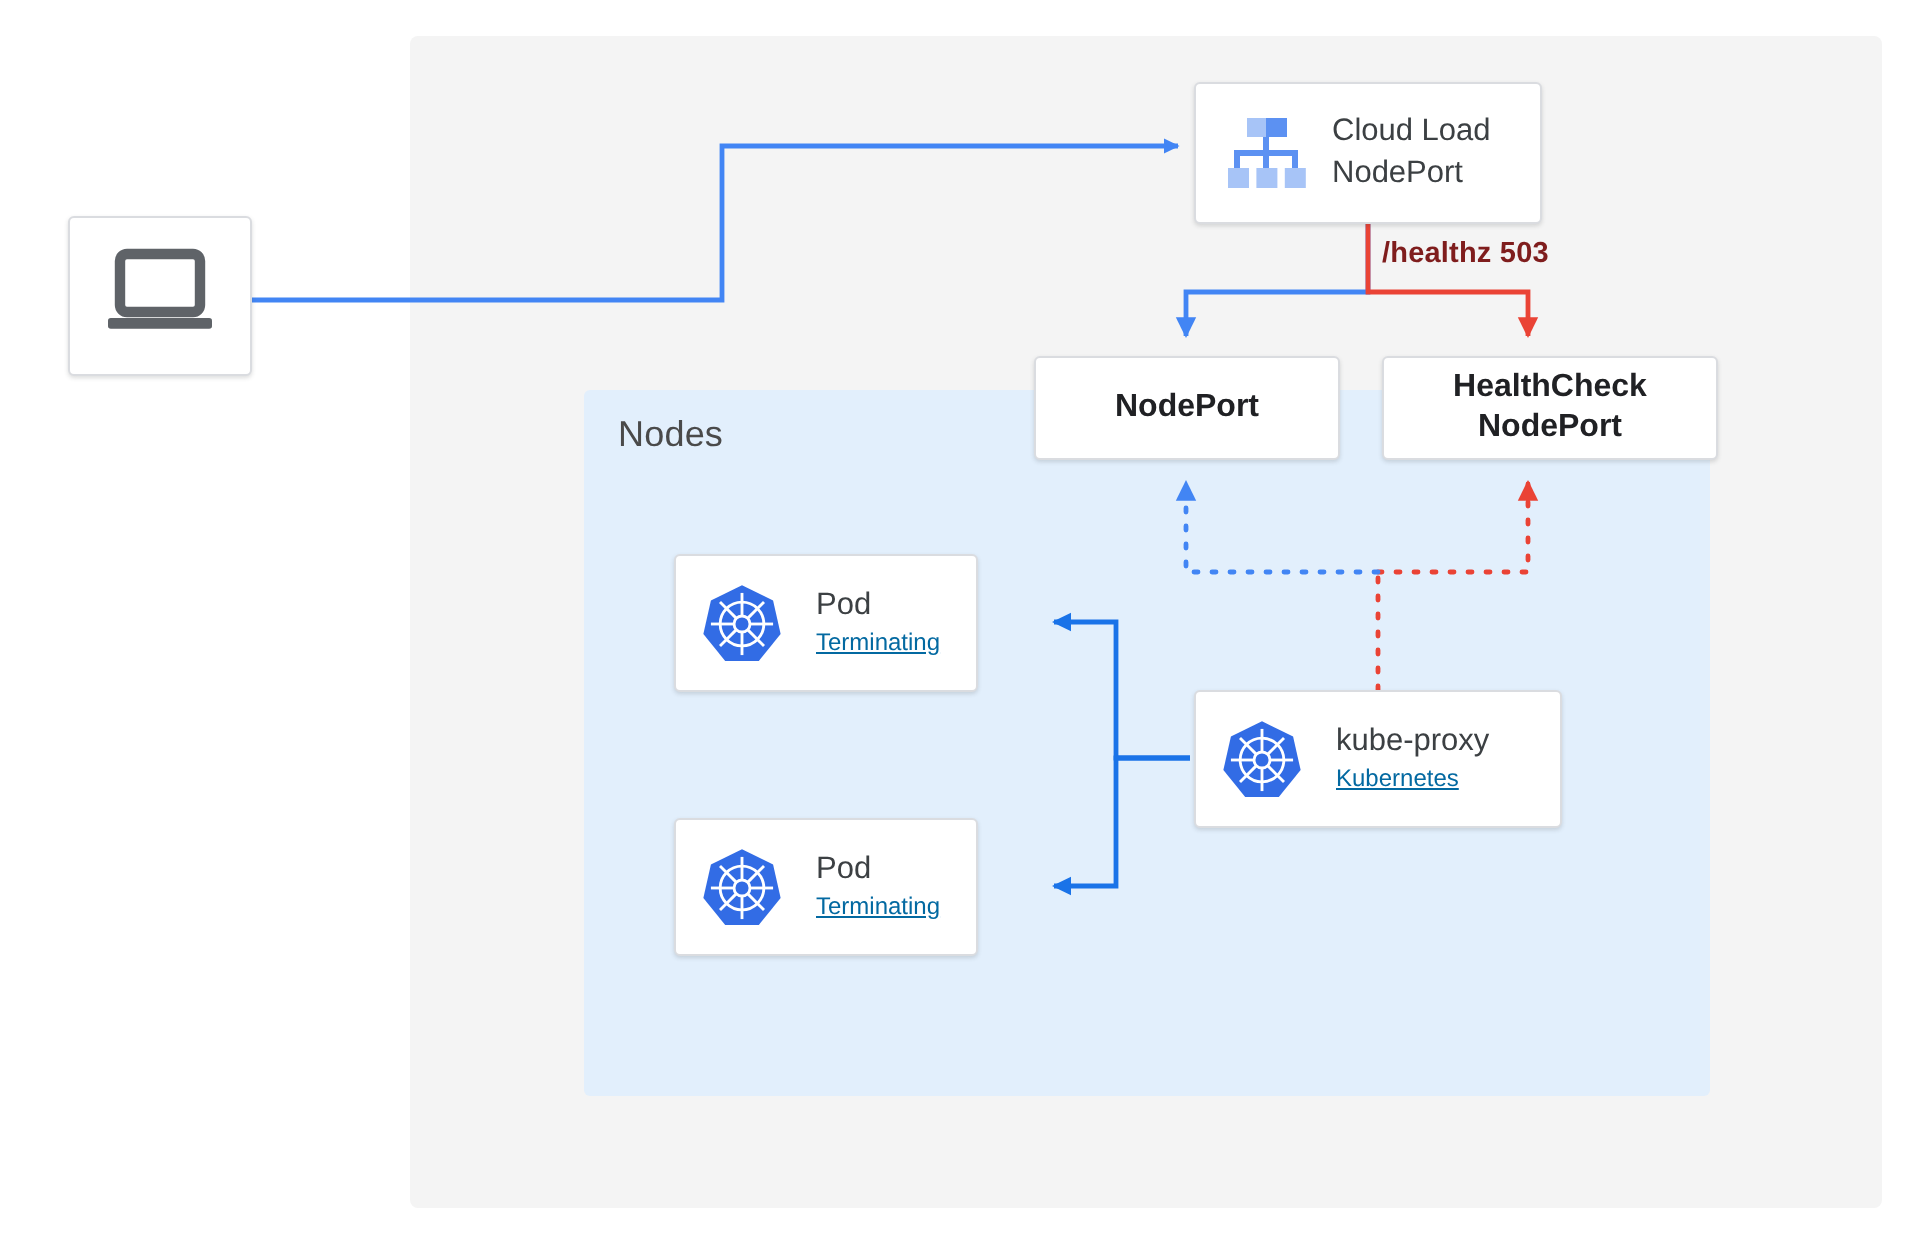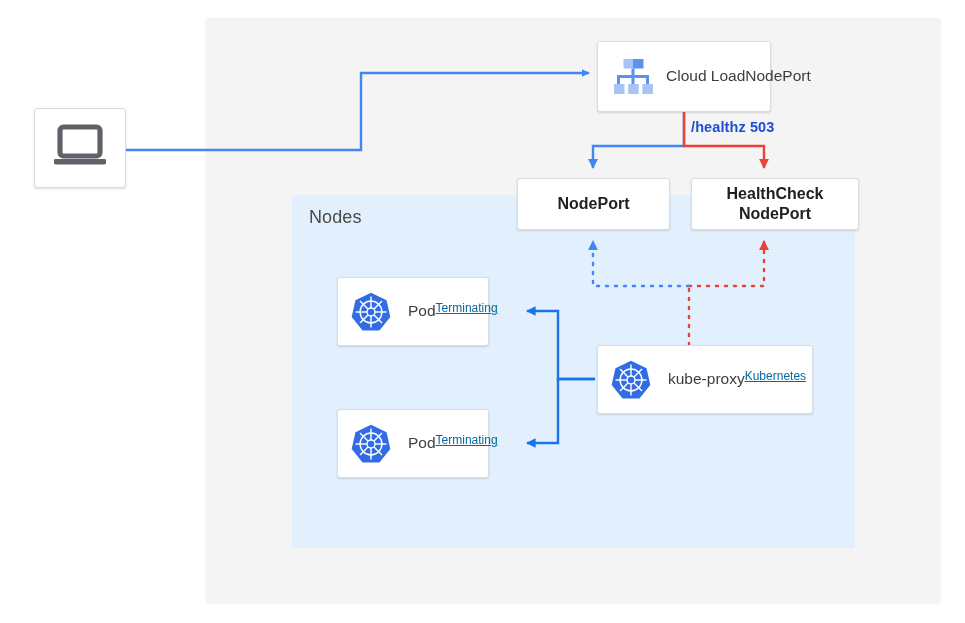--- a/index.html
+++ b/index.html
@@ -78,21 +78,21 @@
     font-size: 16px;
     font-weight: bold;
     color: #202124;
     line-height: 1.25;
     white-space: nowrap;
     text-align: center;
     width: 100%;
   }
   .card-text-col {
     display: flex;
-    flex-direction: row;
+    flex-direction: column;
     justify-content: center;
   }
   
   #client-box {
     left: 34px; top: 108px; width: 92px; height: 80px;
     justify-content: center;
   }
   
   #clb-box {
     left: 597px; top: 41px; width: 174px; height: 71px;
@@ -104,32 +104,32 @@
   #nodeport-box { left: 517px; top: 178px; width: 153px; height: 52px; }
   #healthcheck-nodeport-box { left: 691px; top: 178px; width: 168px; height: 52px; }
   
   .pod-box { width: 152px; height: 69px; padding-left: 10px; }
   #pod-box-1 { left: 337px; top: 277px; }
   #pod-box-2 { left: 337px; top: 409px; }
   .pod-box .icon-wrap { width: 46px; flex:0 0 46px; display:flex; align-items:center; justify-content:center; }
   .pod-box .card-text-col { margin-left: 14px; }
   
   #kubeproxy-box {
-    left: 597px; top: 345px; width: 216px; height: 69px; padding-left: 10px;
+    left: 597px; top: 345px; width: 184px; height: 69px; padding-left: 10px;
   }
   #kubeproxy-box .icon-wrap { width: 46px; flex:0 0 46px; display:flex; align-items:center; justify-content:center; }
   #kubeproxy-box .card-text-col { margin-left: 14px; }
   
   #healthz-label {
     position: absolute;
     left: 691px;
     top: 119px;
     font-size: 14.5px;
     font-weight: bold;
-    color: #1d4ed8;
+    color: #7f1d1d;
     white-space: nowrap;
     letter-spacing: .1px;
   }
   
   #connectors {
     position: absolute;
     left: 0; top: 0;
     width: 965px;
     height: 623px;
     pointer-events: none;

